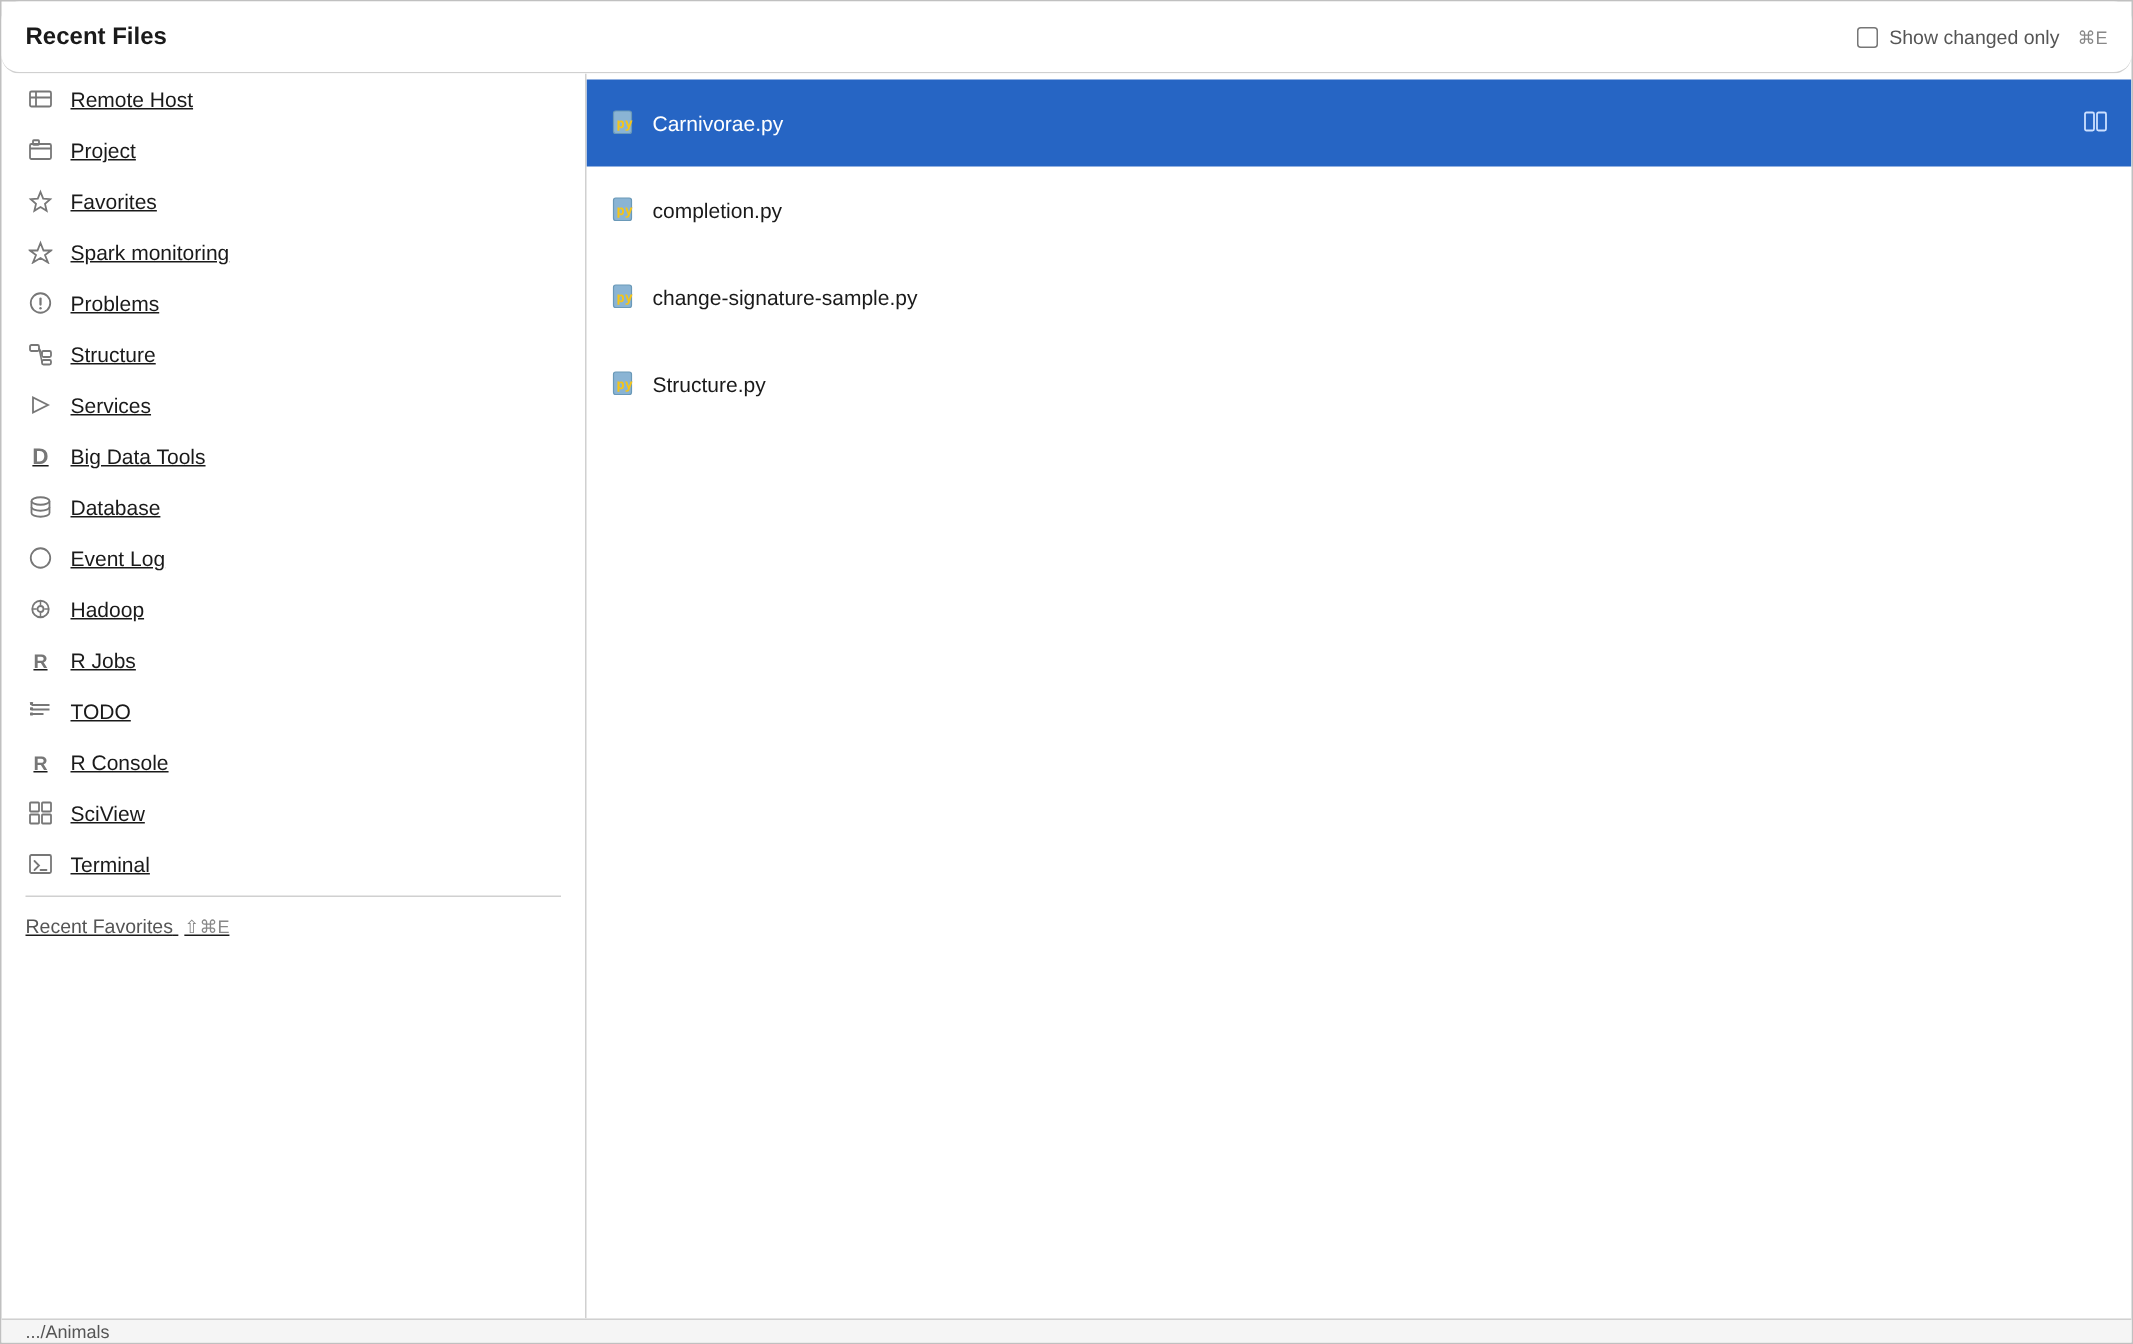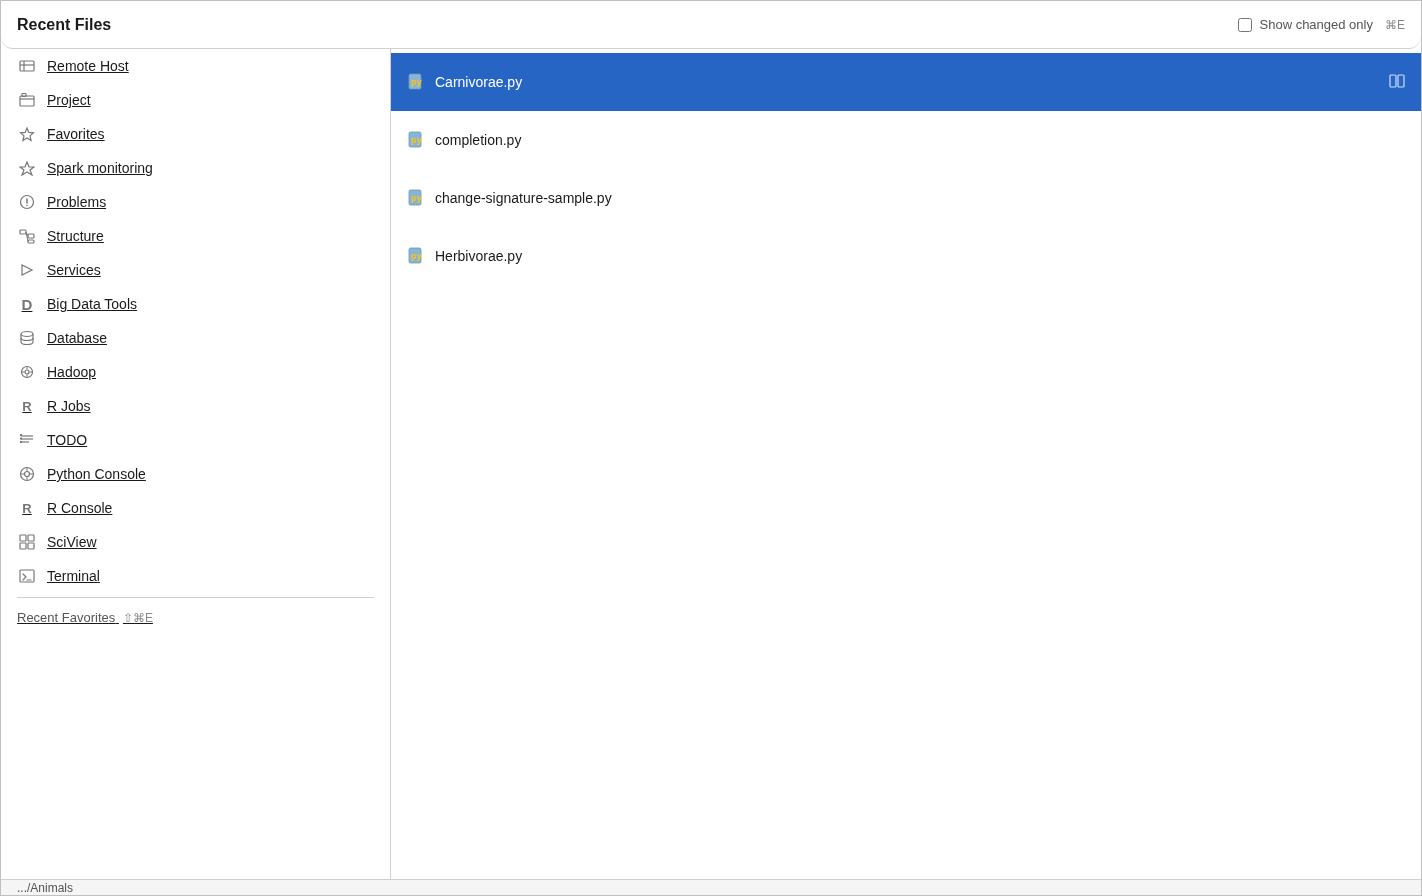--- a/index.html
+++ b/index.html
@@ -247,20 +247,28 @@
         <span class="sidebar-icon">
           <svg class="icon-svg" viewBox="0 0 16 16" fill="none">
             <ellipse cx="8" cy="4" rx="6" ry="2.5" stroke="#777" stroke-width="1.2"></ellipse>
             <path d="M2 4v4c0 1.4 2.7 2.5 6 2.5s6-1.1 6-2.5V4" stroke="#777" stroke-width="1.2"></path>
             <path d="M2 8v4c0 1.4 2.7 2.5 6 2.5s6-1.1 6-2.5V8" stroke="#777" stroke-width="1.2"></path>
           </svg>
         </span>
         <span>Database</span>
       </div>
 
+      <div class="sidebar-item">
+        <span class="sidebar-icon">
+          <svg class="icon-svg" viewBox="0 0 16 16" fill="none">
+            <circle cx="8" cy="8" r="6.5" stroke="#777" stroke-width="1.2"></circle>
+          </svg>
+        </span>
+        <span>Event Log</span>
+      </div>
 
       <div class="sidebar-item">
         <span class="sidebar-icon">
           <svg class="icon-svg" viewBox="0 0 16 16" fill="none">
             <circle cx="8" cy="8" r="5.5" stroke="#777" stroke-width="1.2"></circle>
             <circle cx="8" cy="8" r="2" stroke="#777" stroke-width="1.2"></circle>
             <line x1="8" y1="2.5" x2="8" y2="5.5" stroke="#777" stroke-width="1"></line>
             <line x1="8" y1="10.5" x2="8" y2="13.5" stroke="#777" stroke-width="1"></line>
             <line x1="2.5" y1="8" x2="5.5" y2="8" stroke="#777" stroke-width="1"></line>
             <line x1="10.5" y1="8" x2="13.5" y2="8" stroke="#777" stroke-width="1"></line>
@@ -281,33 +289,20 @@
             <line x1="2" y1="7" x2="14" y2="7" stroke="#777" stroke-width="1.2"></line>
             <line x1="2" y1="10" x2="10" y2="10" stroke="#777" stroke-width="1.2"></line>
             <rect x="1" y="2" width="2" height="2" rx="0.3" fill="#777"></rect>
             <rect x="1" y="5.5" width="2" height="2" rx="0.3" fill="#777"></rect>
             <rect x="1" y="9" width="2" height="2" rx="0.3" fill="#777"></rect>
           </svg>
         </span>
         <span>TODO</span>
       </div>
 
-      <div class="sidebar-item">
-        <span class="sidebar-icon">
-          <svg class="icon-svg" viewBox="0 0 16 16" fill="none">
-            <circle cx="8" cy="8" r="6.5" stroke="#777" stroke-width="1.2"></circle>
-            <circle cx="8" cy="8" r="2.5" stroke="#777" stroke-width="1.2"></circle>
-            <line x1="8" y1="1.5" x2="8" y2="5" stroke="#777" stroke-width="1"></line>
-            <line x1="8" y1="11" x2="8" y2="14.5" stroke="#777" stroke-width="1"></line>
-            <line x1="1.5" y1="8" x2="5" y2="8" stroke="#777" stroke-width="1"></line>
-            <line x1="11" y1="8" x2="14.5" y2="8" stroke="#777" stroke-width="1"></line>
-          </svg>
-        </span>
-        <span>Python Console</span>
-      </div>
 
       <div class="sidebar-item">
         <span class="sidebar-icon" style="font-weight:700;color:#777;font-size:13px;">R</span>
         <span>R Console</span>
       </div>
 
       <div class="sidebar-item">
         <span class="sidebar-icon">
           <svg class="icon-svg" viewBox="0 0 16 16" fill="none">
             <rect x="1" y="1" width="6" height="6" rx="0.5" stroke="#777" stroke-width="1.2"></rect>
@@ -376,21 +371,21 @@
         <span>change-signature-sample.py</span>
       </div>
 
       <div class="file-item">
         <span class="file-icon">
           <svg width="18" height="18" viewBox="0 0 18 18" fill="none">
             <rect x="1" y="1" width="12" height="15" rx="1.5" fill="#8ab4d4" stroke="#6a99b8" stroke-width="0.8"></rect>
             <text x="3" y="12" font-size="9" fill="#f5c518" font-weight="bold" font-family="monospace">py</text>
           </svg>
         </span>
-        <span>Herbivorae.py</span>
+        <span>Structure.py</span>
       </div>
     </div>
   </div>
 
   <div class="status-bar">
     <span>.../Animals</span>
   </div>
 </div>
 
 </body></html>

